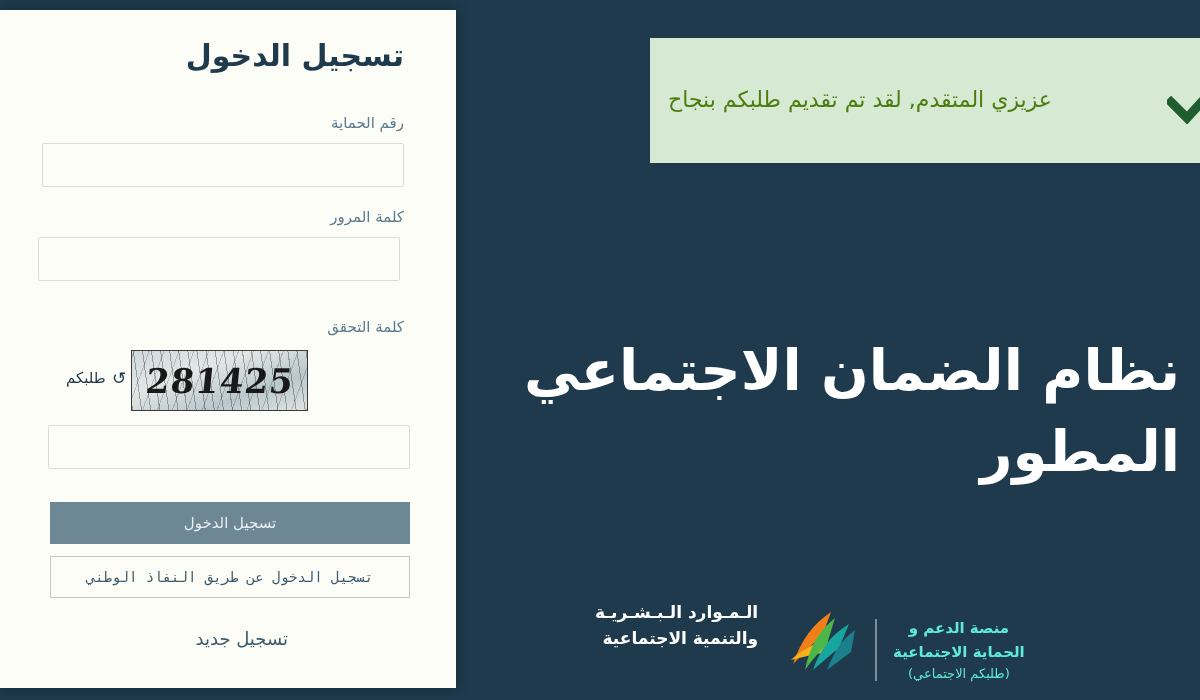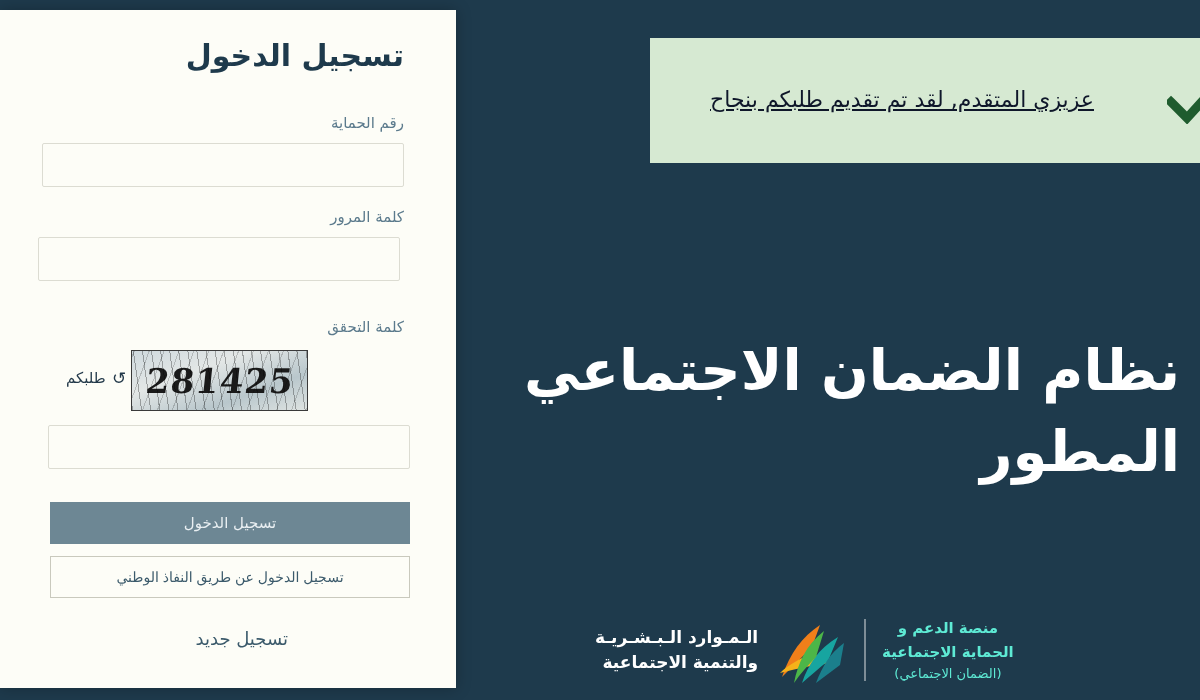--- a/index.html
+++ b/index.html
@@ -118,21 +118,21 @@
     cursor: pointer;
   }
   #nafath-button {
     position: absolute;
     top: 546px; right: 46px;
     width: 360px; height: 42px;
     background: #fdfdf7;
     color: #3b5a6b;
     border: 1px solid #c9c9bd;
     font-size: 14px;
-    font-family: Liberation Sans, sans-serif;
+    font-family: Liberation Mono, monospace;
     cursor: pointer;
   }
   #register-link {
     position: absolute;
     top: 618px; right: 168px;
     font-size: 18px;
     color: #3b5a6b;
     text-decoration: none;
     cursor: pointer;
   }
@@ -150,25 +150,24 @@
     flex-direction: row;
   }
   #success-check {
     flex: 0 0 auto;
     width: 58px; height: 58px;
     display: flex; align-items: center; justify-content: center;
   }
   #success-message {
     flex: 1 1 auto;
     font-size: 22px;
-    color: #0f172a;
+    color: #4d7c0f;
     line-height: 1.55;
-    text-align: center;
-    direction: rtl;
-    text-decoration: underline;
+    text-align: left;
+    direction: rtl;
   }
 
   
   #hero-title {
     position: absolute;
     top: 330px; left: 500px;
     width: 680px;
     text-align: right;
     font-size: 56px;
     font-weight: bold;
@@ -183,22 +182,22 @@
     position: absolute;
     bottom: 0; left: 575px;
     width: 545px; height: 100px;
     display: flex;
     flex-direction: row-reverse;
     align-items: center;
   }
   #hrsd-logo {
     display: flex;
     flex-direction: row;
-    align-items: center;
-    gap: 14px;
+    align-items: flex-start;
+    gap: 25px;
     padding: 0 16px 0 20px;
     height: 100%;
   }
   #hrsd-mark {
     width: 76px; height: 74px;
     position: relative;
   }
   #hrsd-text {
     font-size: 17px;
     color: #ffffff;
@@ -284,15 +283,15 @@
       <div>الـمـوارد الـبـشـريـة</div>
       <div>والتنمية الاجتماعية</div>
     </div>
   </div>
 
   <div id="logo-divider"></div>
 
   <div id="support-logo">
     <div>منصة الدعم و</div>
     <div>الحماية الاجتماعية</div>
-    <div id="support-sub">(الضمان الاجتماعي)</div>
+    <div id="support-sub">(طلبكم الاجتماعي)</div>
   </div>
 </div>
 
 </body></html>

